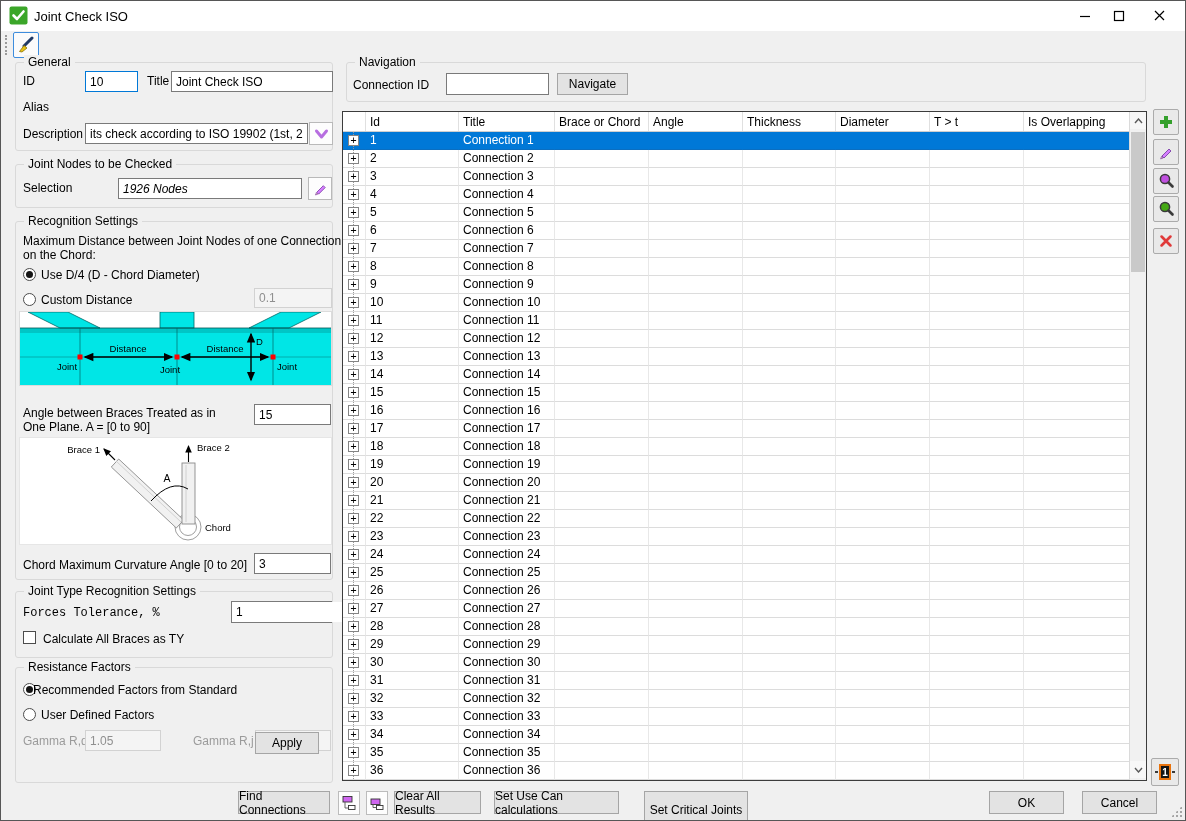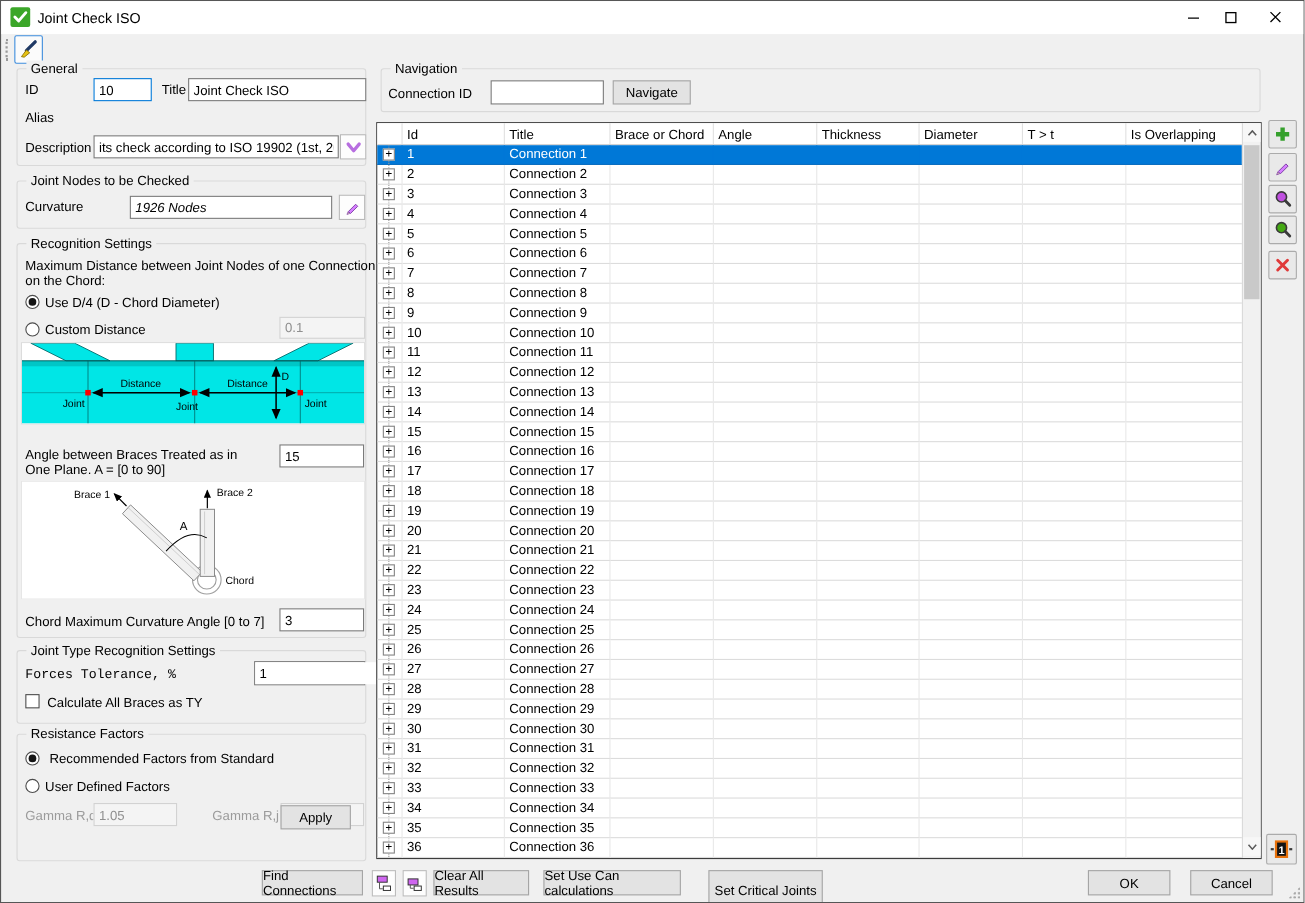--- a/index.html
+++ b/index.html
@@ -106,21 +106,21 @@
   <input class="inp" style="left: 84px; top: 122px; width: 223px; height: 21px;" value="its check according to ISO 19902 (1st, 2007)">
   <div class="btn" style="left:308px;top:121px;width:24px;height:23px;background:#fdfdfd;border-color:#b9b9b9;">
     <svg width="15" height="12" viewBox="0 0 15 12">
         <polyline points="2.5,3 7.5,9 12.5,3" fill="none" stroke="#b76ee0" stroke-width="3" stroke-linecap="round" stroke-linejoin="round"></polyline>
       </svg>
   </div>
 
   <div class="group" style="left:14px;top:163px;width:318px;height:44px;">
     <span class="glabel">Joint Nodes to be Checked</span>
   </div>
-  <span class="lbl" style="left:22px;top:180px;">Curvature</span>
+  <span class="lbl" style="left:22px;top:180px;">Selection</span>
   <input class="inp" style="left: 117px; top: 177px; width: 184px; height: 21px; font-style: italic;" value="1926 Nodes">
   <div class="btn" style="left:307px;top:176px;width:24px;height:23px;background:#fdfdfd;border-color:#b9b9b9;">
     <svg width="15" height="15" viewBox="0 0 16 16">
       <polygon points="4,12 11,5 13,7 6,14" fill="#d67fff" stroke="#7d3fa8" stroke-width="0.9"></polygon>
       <polygon points="3.6,12.4 2.6,14.9 5.2,14" fill="#f2d3ae" stroke="#7d3fa8" stroke-width="0.7"></polygon>
     </svg>
   </div>
 
   <div class="group" style="left:14px;top:220px;width:318px;height:359px;">
     <span class="glabel">Recognition Settings</span>
@@ -190,21 +190,21 @@
       <line x1="95" y1="22" x2="84" y2="11" stroke="#000" stroke-width="1.1" marker-end="url(#ah2)"></line>
       <line x1="168.5" y1="24" x2="168.5" y2="8" stroke="#000" stroke-width="1.1" marker-end="url(#ah2)"></line>
       <path d="M 131 63 Q 151 41 168 51" fill="none" stroke="#000" stroke-width="1"></path>
       <text x="80" y="15" font-size="9.5" text-anchor="end" fill="#000">Brace 1</text>
       <text x="177" y="13" font-size="9.5" fill="#000">Brace 2</text>
       <text x="147" y="44" font-size="10.5" text-anchor="middle" fill="#000">A</text>
       <text x="185" y="93" font-size="9.5" fill="#000">Chord</text>
     </svg>
   </div>
 
-  <span class="lbl" style="left:22px;top:557px;">Chord Maximum Curvature Angle [0 to 7]</span>
+  <span class="lbl" style="left:22px;top:557px;">Chord Maximum Curvature Angle [0 to 20]</span>
   <input class="inp" style="left: 253px; top: 552px; width: 77px; height: 21px;" value="3">
 
   <div class="group" style="left:14px;top:590px;width:318px;height:67px;">
     <span class="glabel">Joint Type Recognition Settings</span>
   </div>
   <span class="lbl" style="left:22px;top:605px;font-family:Liberation Mono, monospace;">Forces Tolerance, %</span>
   <div class="spinner" style="left:230px;top:600px;width:101px;height:22px;">
     <input class="spin-val" value="1" style="">
     <div class="spin-btns">
       <div class="spin-b">
@@ -215,21 +215,21 @@
         </div>
     </div>
   </div>
   <span class="checkbox" style="left:22px;top:630px;"></span>
   <span class="lbl" style="left:42px;top:631px;">Calculate All Braces as TY</span>
 
   <div class="group" style="left:14px;top:666px;width:318px;height:116px;">
     <span class="glabel">Resistance Factors</span>
   </div>
   <span class="radio sel" style="left:22px;top:682px;"></span>
-  <span class="lbl" style="left:44px;top:682px;text-align:right;">Recommended Factors from Standard</span>
+  <span class="lbl" style="left:32px;top:682px;text-align:right;">Recommended Factors from Standard</span>
   <span class="radio" style="left:22px;top:707px;"></span>
   <span class="lbl" style="left:40px;top:707px;">User Defined Factors</span>
   <span class="lbl gray" style="left:22px;top:733px;">Gamma R,q</span>
   <input class="inp dis" style="left: 84px; top: 729px; width: 76px; height: 21px;" disabled="" value="1.05">
   <span class="lbl gray" style="left:192px;top:733px;">Gamma R,j</span>
   <input class="inp dis" style="left: 254px; top: 729px; width: 76px; height: 21px;" disabled="" value="1.05">
   <div class="btn" style="left:254px;top:731px;width:64px;height:22px;">Apply</div>
 
   <div class="group" style="left:345px;top:61px;width:800px;height:40px;">
     <span class="glabel">Navigation</span>

